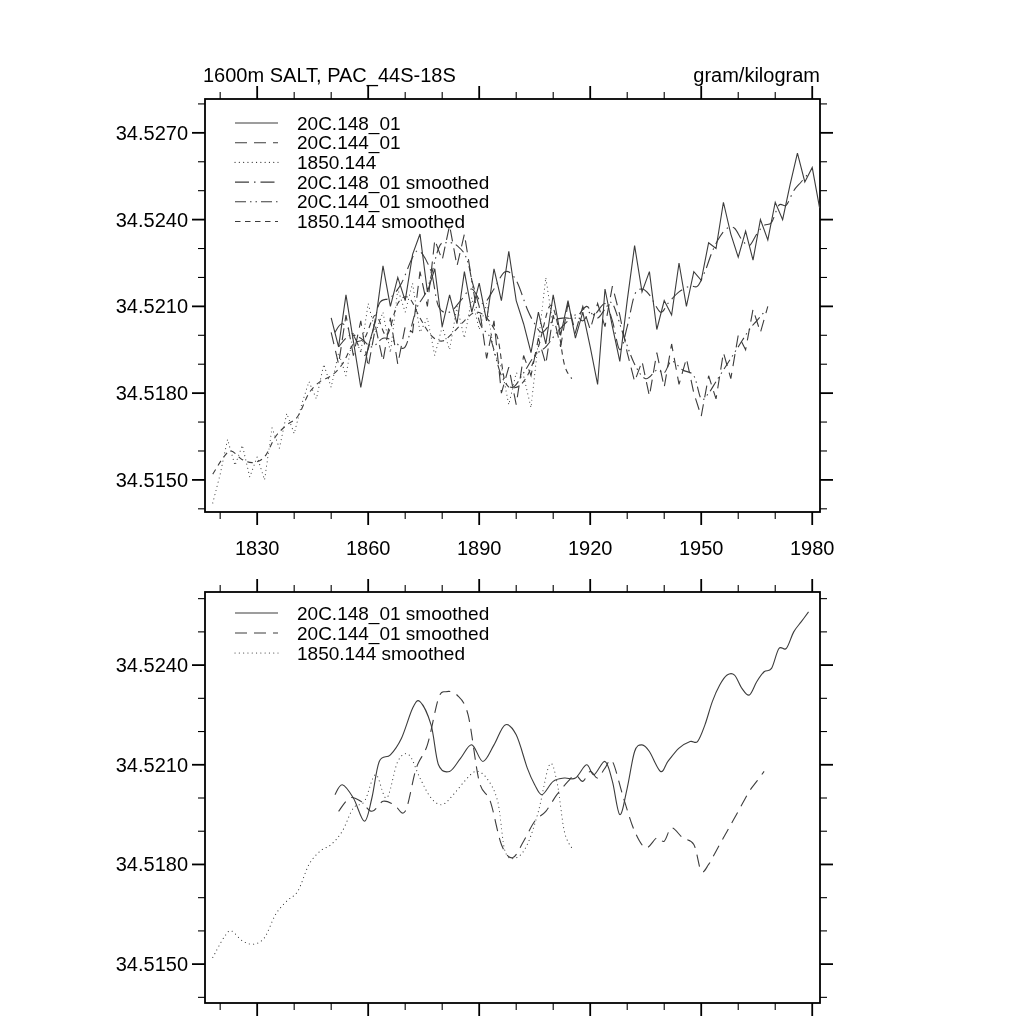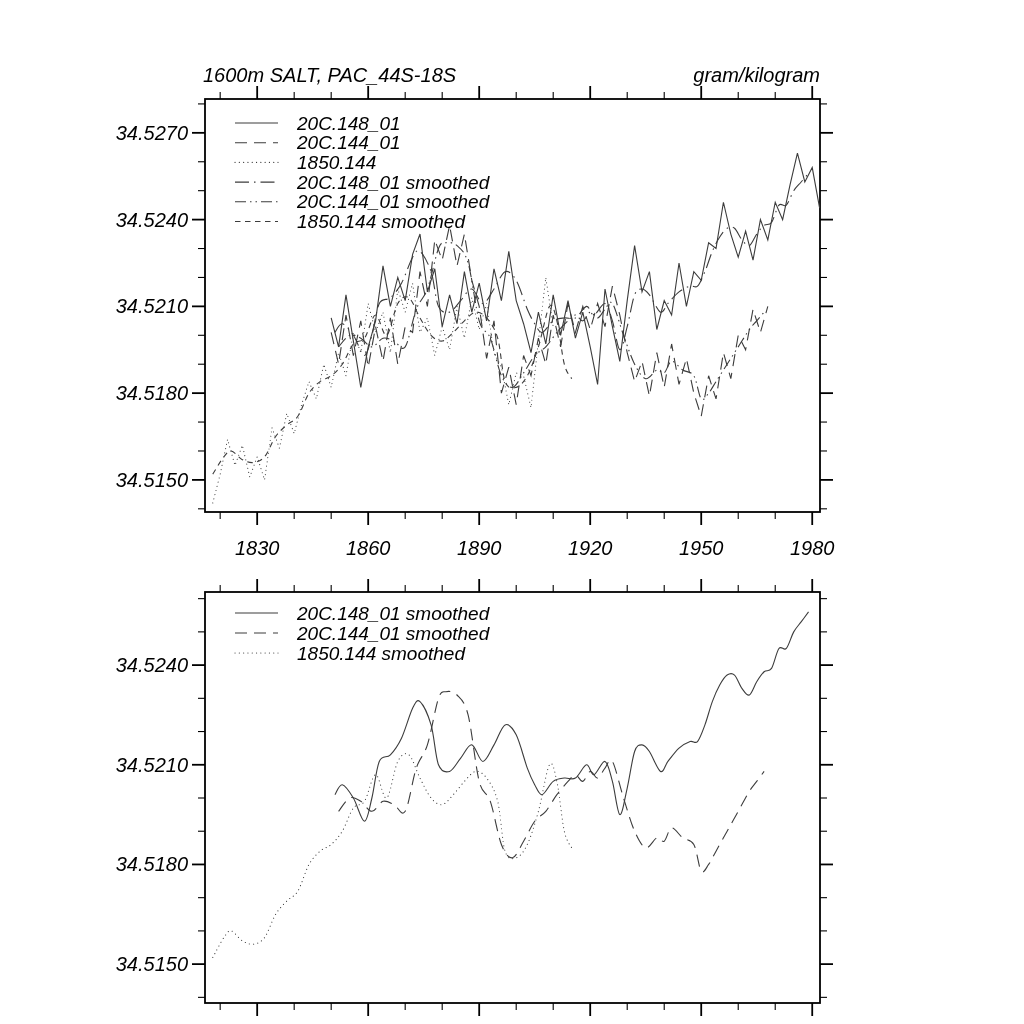--- a/index.html
+++ b/index.html
@@ -1,17 +1,17 @@
 <!DOCTYPE html>
 <html><head>
 <meta charset="utf-8">
 <style>
   html,body{margin:0;padding:0;background:#ffffff;}
   .canvas{position:relative;width:1024px;height:1024px;background:#ffffff;overflow:hidden;
-          font-family:"Liberation Sans", sans-serif;font-style:italic;}
+          font-family:"Liberation Sans", sans-serif;}
   svg text{font-family:"Liberation Sans", sans-serif;fill:#000;}
   .chart-title{font-size:20px;}
   .units-label{font-size:20px;}
 </style>
 </head>
 <body>
 
 <div class="canvas">
   <svg id="chart-svg" width="1024" height="1024" viewBox="0 0 1024 1024">
     <g id="panel-top">

